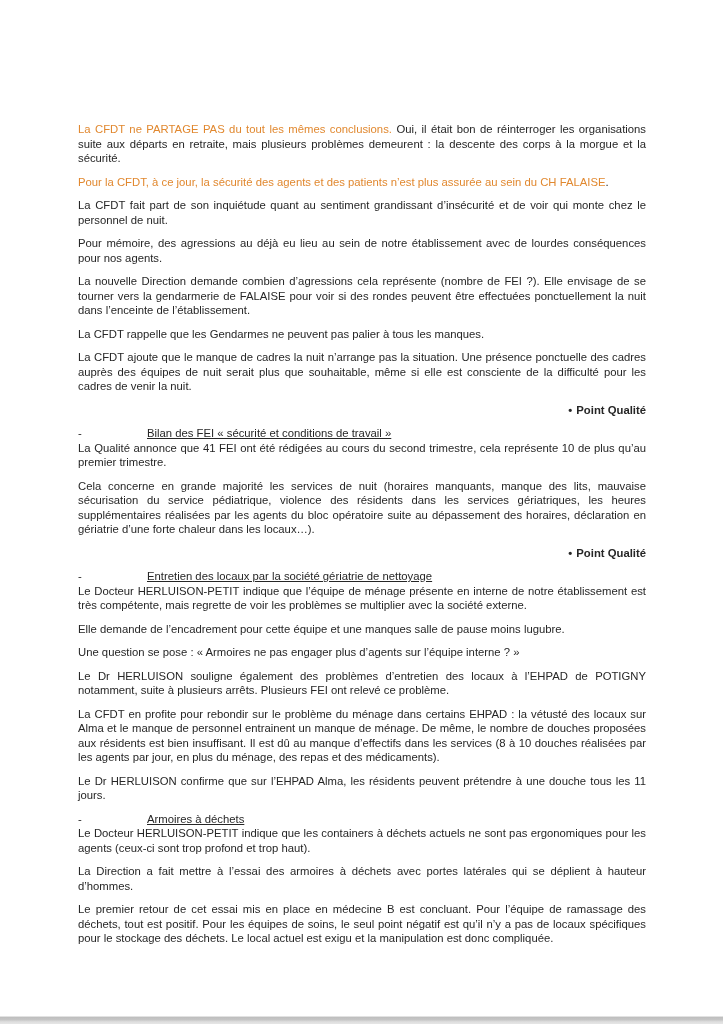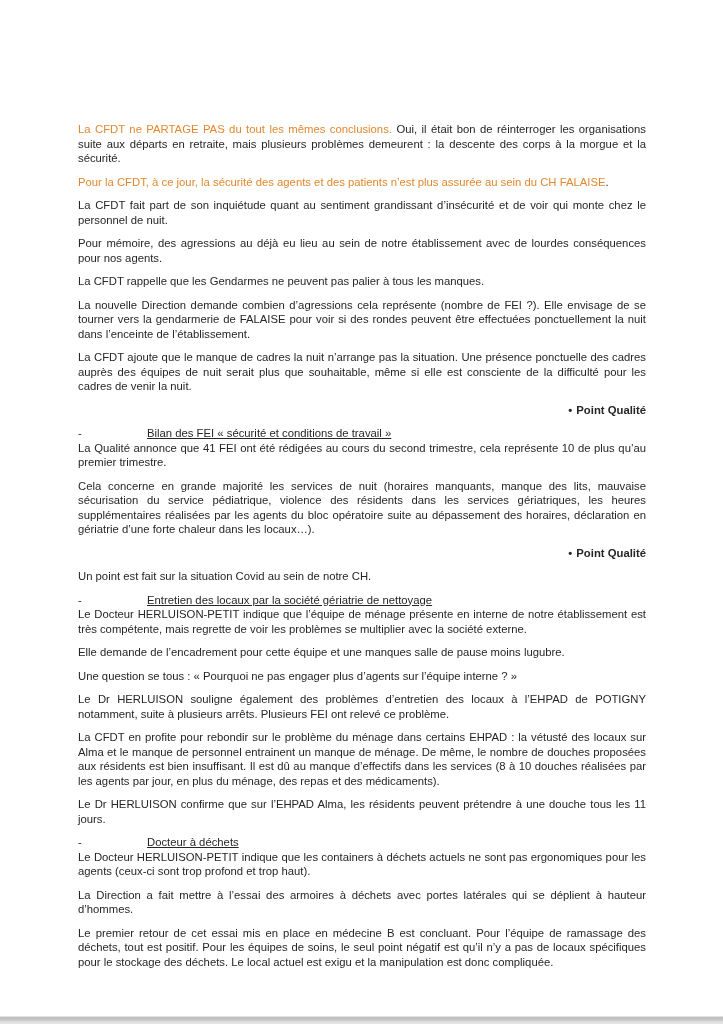--- a/index.html
+++ b/index.html
@@ -71,41 +71,40 @@
 </style>
 </head>
 <body>
 
 <div class="page">
   <div class="content" style="color: rgb(38, 38, 38);">
       <div class="para"><span class="accent">La CFDT ne PARTAGE PAS du tout les mêmes conclusions.</span><span> Oui, il était bon de réinterroger les organisations suite aux départs en retraite, mais plusieurs problèmes demeurent : la descente des corps à la morgue et la sécurité.</span></div>
       <div class="para"><span class="accent">Pour la CFDT, à ce jour, la sécurité des agents et des patients n’est plus assurée au sein du CH FALAISE</span><span>.</span></div>
       <div class="para"><span>La CFDT fait part de son inquiétude quant au sentiment grandissant d’insécurité et de voir qui monte chez le personnel de nuit.</span></div>
       <div class="para"><span>Pour mémoire, des agressions au déjà eu lieu au sein de notre établissement avec de lourdes conséquences pour nos agents.</span></div>
+      <div class="para"><span>La nouvelle Direction demande combien d’agressions cela représente (nombre de FEI ?). Elle envisage de se tourner vers la gendarmerie de FALAISE pour voir si des rondes peuvent être effectuées ponctuellement la nuit dans l’enceinte de l’établissement.</span></div>
       <div class="para"><span>La CFDT rappelle que les Gendarmes ne peuvent pas palier à tous les manques.</span></div>
-      <div class="para"><span>La nouvelle Direction demande combien d’agressions cela représente (nombre de FEI ?). Elle envisage de se tourner vers la gendarmerie de FALAISE pour voir si des rondes peuvent être effectuées ponctuellement la nuit dans l’enceinte de l’établissement.</span></div>
       <div class="para"><span>La CFDT ajoute que le manque de cadres la nuit n’arrange pas la situation. Une présence ponctuelle des cadres auprès des équipes de nuit serait plus que souhaitable, même si elle est consciente de la difficulté pour les cadres de venir la nuit.</span></div>
       <div class="heading"><span class="bullet">•</span><span>Point Qualité</span></div>
       <div class="subblock">
         <div class="head-row"><span class="dash">-</span><span class="underlined">Bilan des FEI « sécurité et conditions de travail »</span></div>
         <div class="sub-body">La Qualité annonce que 41 FEI ont été rédigées au cours du second trimestre, cela représente 10 de plus qu’au premier trimestre.</div>
       </div>
       <div class="para"><span>Cela concerne en grande majorité les services de nuit (horaires manquants, manque des lits, mauvaise sécurisation du service pédiatrique, violence des résidents dans les services gériatriques, les heures supplémentaires réalisées par les agents du bloc opératoire suite au dépassement des horaires, déclaration en gériatrie d’une forte chaleur dans les locaux…).</span></div>
       <div class="heading"><span class="bullet">•</span><span>Point Qualité</span></div>
-      <div class="para"><span>Un point est fait sur la situation Covid au sein de notre CH.</span></div>
       <div class="subblock">
         <div class="head-row"><span class="dash">-</span><span class="underlined">Entretien des locaux par la société gériatrie de nettoyage</span></div>
         <div class="sub-body">Le Docteur HERLUISON-PETIT indique que l’équipe de ménage présente en interne de notre établissement est très compétente, mais regrette de voir les problèmes se multiplier avec la société externe.</div>
       </div>
       <div class="para"><span>Elle demande de l’encadrement pour cette équipe et une manques salle de pause moins lugubre.</span></div>
-      <div class="para"><span>Une question se tous : « Pourquoi ne pas engager plus d’agents sur l’équipe interne ? »</span></div>
+      <div class="para"><span>Une question se pose : « Armoires ne pas engager plus d’agents sur l’équipe interne ? »</span></div>
       <div class="para"><span>Le Dr HERLUISON souligne également des problèmes d’entretien des locaux à l’EHPAD de POTIGNY notamment, suite à plusieurs arrêts. Plusieurs FEI ont relevé ce problème.</span></div>
       <div class="para"><span>La CFDT en profite pour rebondir sur le problème du ménage dans certains EHPAD : la vétusté des locaux sur Alma et le manque de personnel entrainent un manque de ménage. De même, le nombre de douches proposées aux résidents est bien insuffisant. Il est dû au manque d’effectifs dans les services (8 à 10 douches réalisées par les agents par jour, en plus du ménage, des repas et des médicaments).</span></div>
       <div class="para"><span>Le Dr HERLUISON confirme que sur l’EHPAD Alma, les résidents peuvent prétendre à une douche tous les 11 jours.</span></div>
       <div class="subblock">
-        <div class="head-row"><span class="dash">-</span><span class="underlined">Docteur à déchets</span></div>
+        <div class="head-row"><span class="dash">-</span><span class="underlined">Armoires à déchets</span></div>
         <div class="sub-body">Le Docteur HERLUISON-PETIT indique que les containers à déchets actuels ne sont pas ergonomiques pour les agents (ceux-ci sont trop profond et trop haut).</div>
       </div>
       <div class="para"><span>La Direction a fait mettre à l’essai des armoires à déchets avec portes latérales qui se déplient à hauteur d’hommes.</span></div>
       <div class="para"><span>Le premier retour de cet essai mis en place en médecine B est concluant. Pour l’équipe de ramassage des déchets, tout est positif. Pour les équipes de soins, le seul point négatif est qu’il n’y a pas de locaux spécifiques pour le stockage des déchets. Le local actuel est exigu et la manipulation est donc compliquée.</span></div>
     </div>
   <div class="bottom-edge"></div>
 </div>
 
 </body></html>

